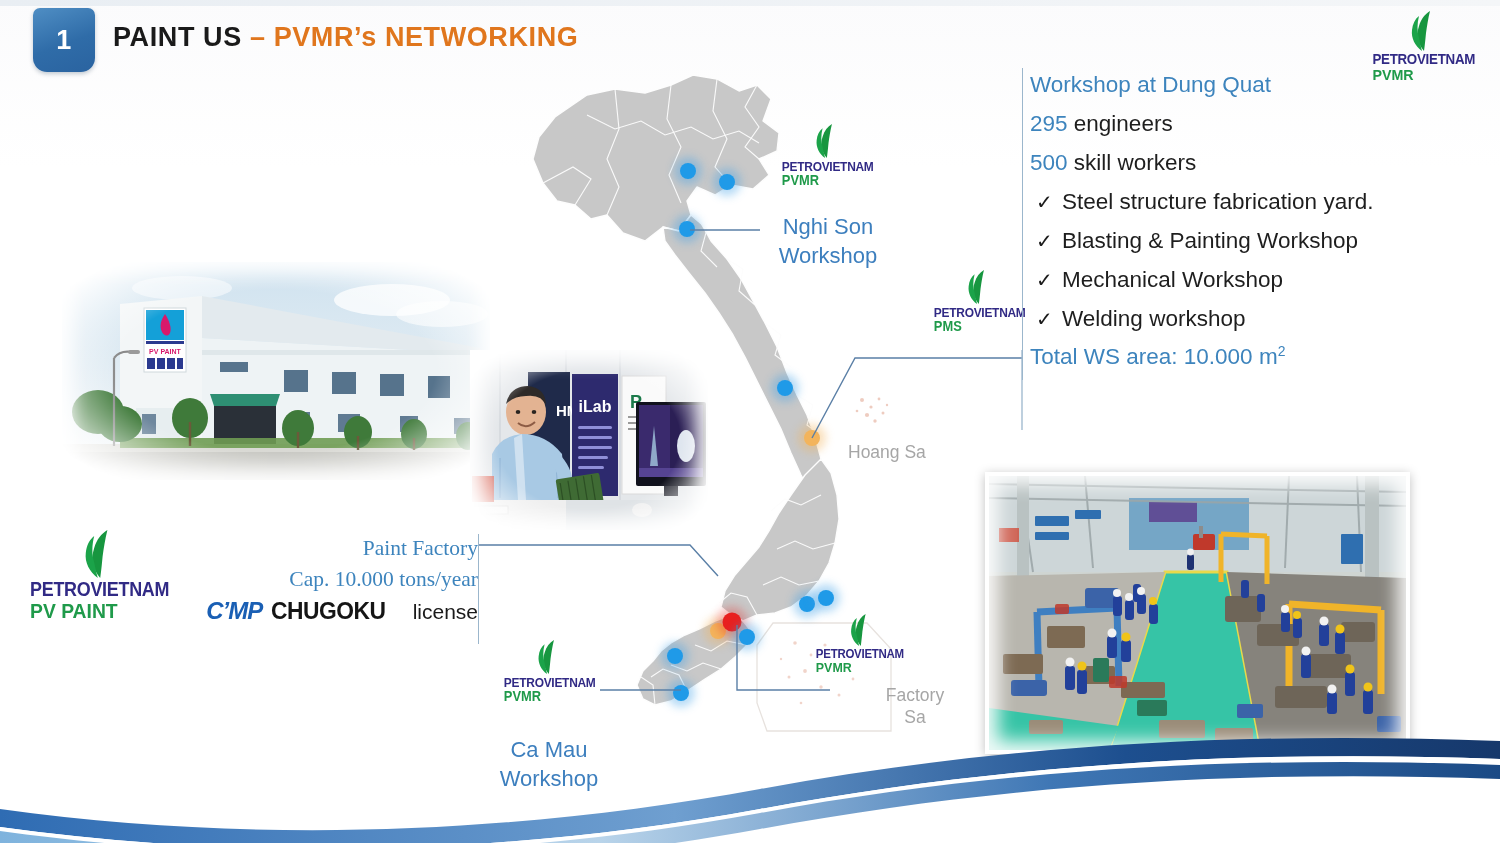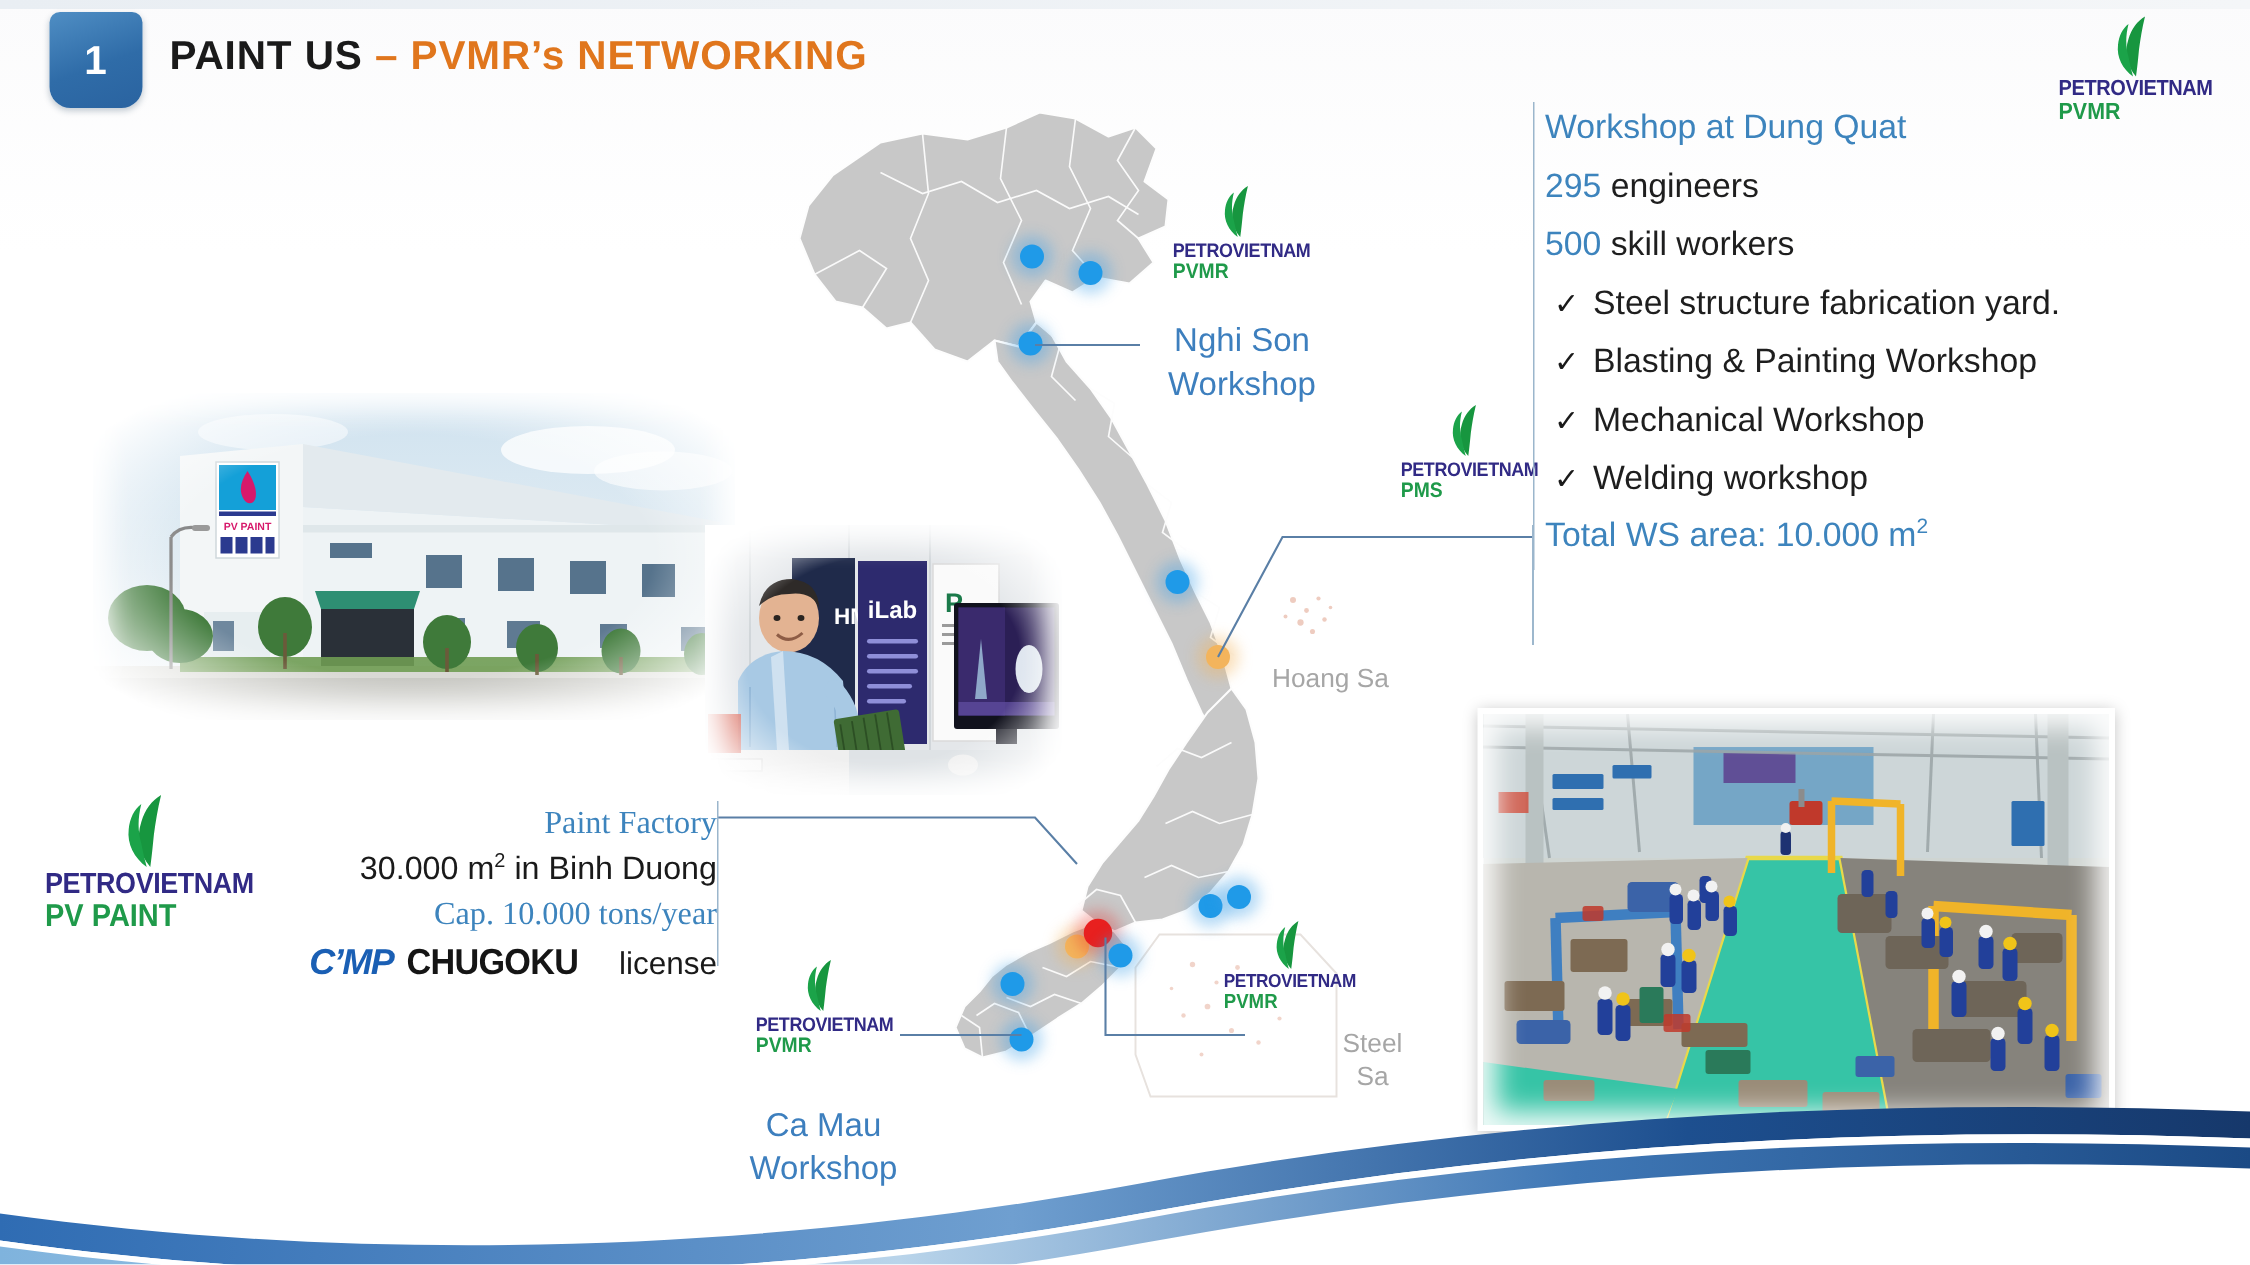--- a/index.html
+++ b/index.html
@@ -300,21 +300,21 @@
   </div>
   <div class="maplabel" style="left:490px; top:735px; width:118px;">
     <span>Ca Mau</span><br>
     <span>Workshop</span>
   </div>
 
   <div class="sealabel" style="left:848px; top:442px;">
     <span>Hoang Sa</span>
   </div>
   <div class="sealabel" style="left:878px; top:685px; width:74px;">
-    <span>Steel</span><br>
+    <span>Factory</span><br>
     <span>Sa</span>
   </div>
 
   <div class="infopanel">
     <div class="vbar"></div>
 
     <div class="line blue">Workshop at Dung Quat</div>
 
     <div class="line">
       <span class="hl">295</span>
@@ -354,23 +354,20 @@
       <path d="M19 41 C12 36 8 28 9 20 C9.6 14 12 9 16 6 C14 14 14 21 16 28 C17 33 18 37 19 41 Z" fill="#1ba349"></path>
     </svg>
     <span class="pv-name" style="font-size:19.5px;">PETROVIETNAM</span>
     <span class="pv-sub" style="font-size:21px;">PV PAINT</span>
   </div>
 
   <div class="pb-divider"></div>
 
   <div class="paintblock">
     <div class="row blue">Paint Factory</div>
-    <div class="row dark">
-      <span>30.000 m</span><span class="sup">2</span><span> in Binh Duong</span>
-    </div>
     <div class="row blue">Cap. 10.000 tons/year</div>
     <div class="row">
       <span class="cmp">C’MP</span>
       <span class="chugoku">CHUGOKU</span>
       <span class="lic">license</span>
     </div>
   </div>
 
   <div class="photo" id="photo-paint-factory">
     <svg width="428" height="218" viewBox="0 0 428 218">

